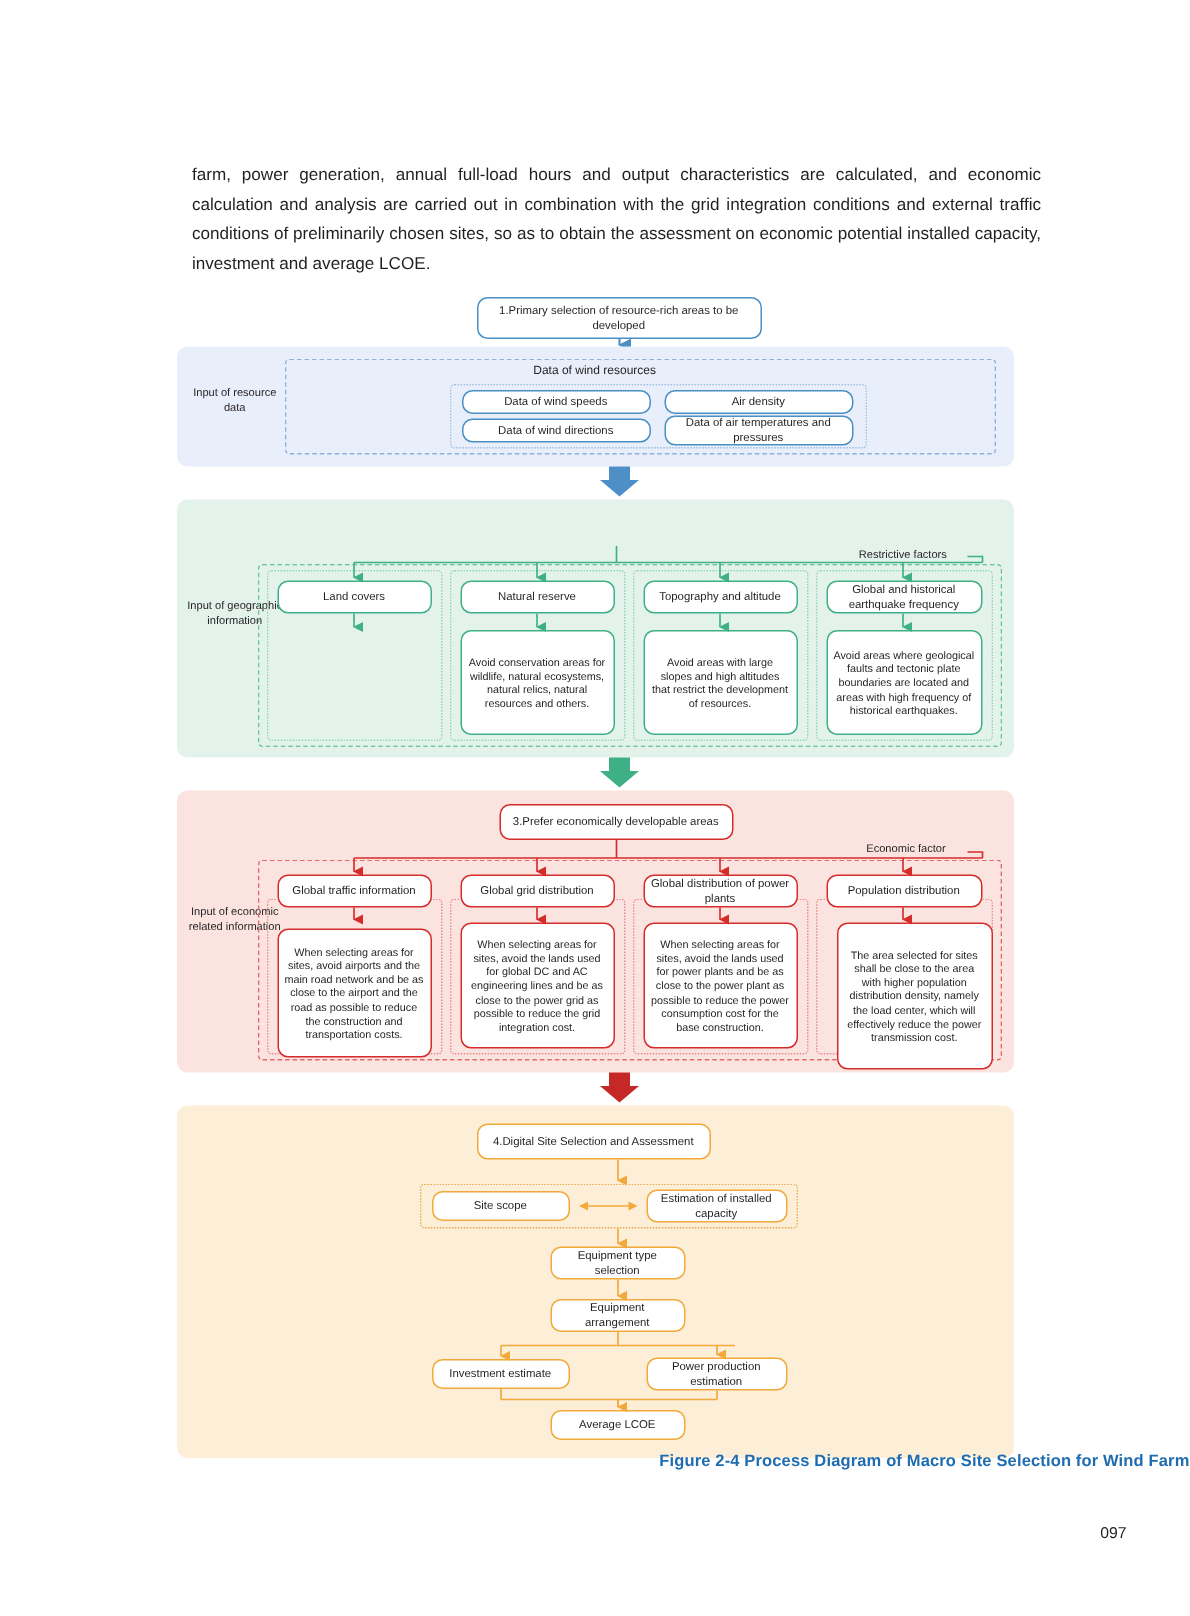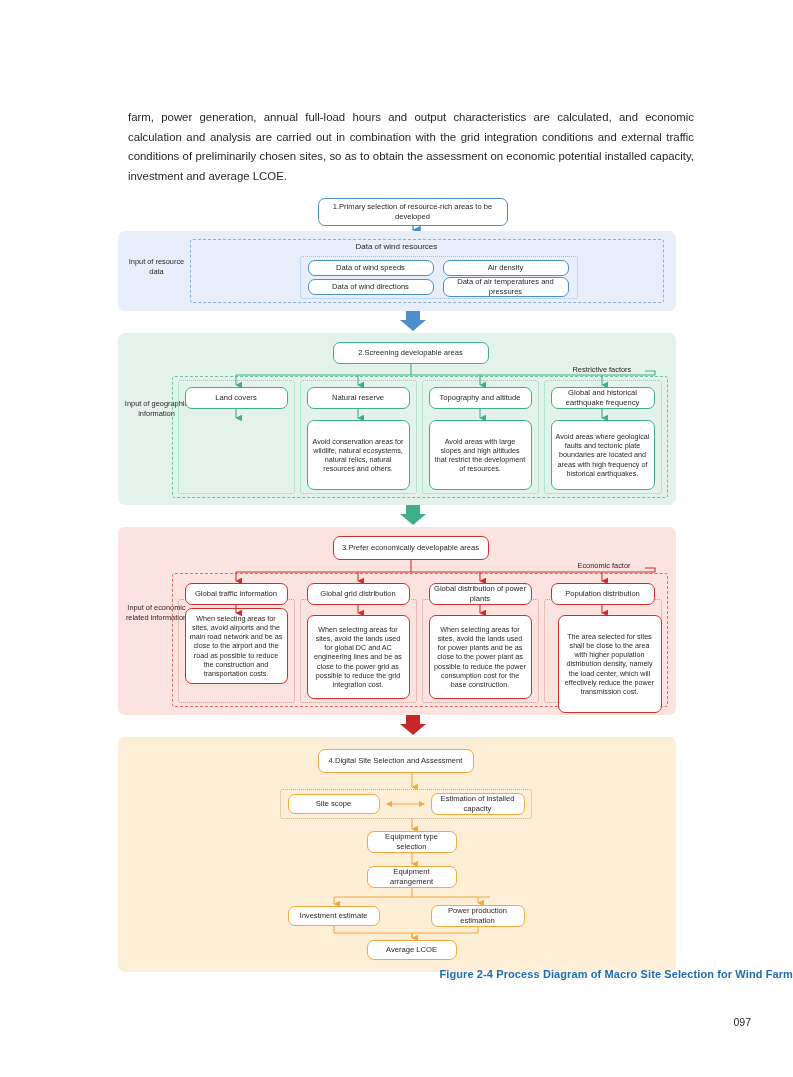--- a/index.html
+++ b/index.html
@@ -184,21 +184,20 @@
 
   <div class="big-arrow">
     <svg class="conn" viewBox="0 0 558 22">
       <path d="M288,0 L302,0 L302,9 L308,9 L295,20 L282,9 L288,9 Z" fill="#4f8fc8"></path>
     </svg>
   </div>
 
   <div class="panel panel-green" style="height:172px;">
     <div class="side-label" style="top:66px;">Input of geographic information</div>
 
-    <div class="node green" style="left:215px;top:9px;width:156px;height:22px;">2.Screening developable areas</div>
 
     <div class="frame-caption" style="left:455px;top:32px;">Restrictive factors</div>
 
     <div class="dframe green" style="left:54px;top:43px;width:496px;height:122px;"></div>
 
     <div class="dframe green2" style="left:60px;top:47px;width:117px;height:114px;"></div>
     <div class="dframe green2" style="left:182px;top:47px;width:117px;height:114px;"></div>
     <div class="dframe green2" style="left:304px;top:47px;width:117px;height:114px;"></div>
     <div class="dframe green2" style="left:426px;top:47px;width:118px;height:114px;"></div>
 
@@ -254,21 +253,21 @@
     <div class="dframe red2" style="left:60px;top:72px;width:117px;height:104px;"></div>
     <div class="dframe red2" style="left:182px;top:72px;width:117px;height:104px;"></div>
     <div class="dframe red2" style="left:304px;top:72px;width:117px;height:104px;"></div>
     <div class="dframe red2" style="left:426px;top:72px;width:118px;height:104px;"></div>
 
     <div class="node red" style="left:67px;top:56px;width:103px;height:22px;">Global traffic information</div>
     <div class="node red" style="left:189px;top:56px;width:103px;height:22px;">Global grid distribution</div>
     <div class="node red" style="left:311px;top:56px;width:103px;height:22px;">Global distribution of power plants</div>
     <div class="node red" style="left:433px;top:56px;width:104px;height:22px;">Population distribution</div>
 
-    <div class="node red wide-text" style="left:67px;top:81px;width:103px;height:76px;">When selecting areas for sites, avoid airports and the main road network and be as close to the airport and the road as possible to reduce the construction and transportation costs.</div>
+    <div class="node red wide-text" style="left:67px;top:92px;width:103px;height:86px;">When selecting areas for sites, avoid airports and the main road network and be as close to the airport and the road as possible to reduce the construction and transportation costs.</div>
     <div class="node red wide-text" style="left:189px;top:88px;width:103px;height:84px;">When selecting areas for sites, avoid the lands used for global DC and AC engineering lines and be as close to the power grid as possible to reduce the grid integration cost.</div>
     <div class="node red wide-text" style="left:311px;top:88px;width:103px;height:84px;">When selecting areas for sites, avoid the lands used for power plants and be as close to the power plant as possible to reduce the power consumption cost for the base construction.</div>
     <div class="node red wide-text" style="left:440px;top:88px;width:104px;height:98px;">The area selected for sites shall be close to the area with higher population distribution density, namely the load center, which will effectively reduce the power transmission cost.</div>
 
     <svg class="conn" viewBox="0 0 558 188">
       <defs>
         <marker id="ar" markerWidth="7" markerHeight="7" refX="3.5" refY="5.6" orient="auto">
           <path d="M0.4,0 L6.6,0 L3.5,6.2 Z" fill="#d62b2b"></path>
         </marker>
       </defs>

